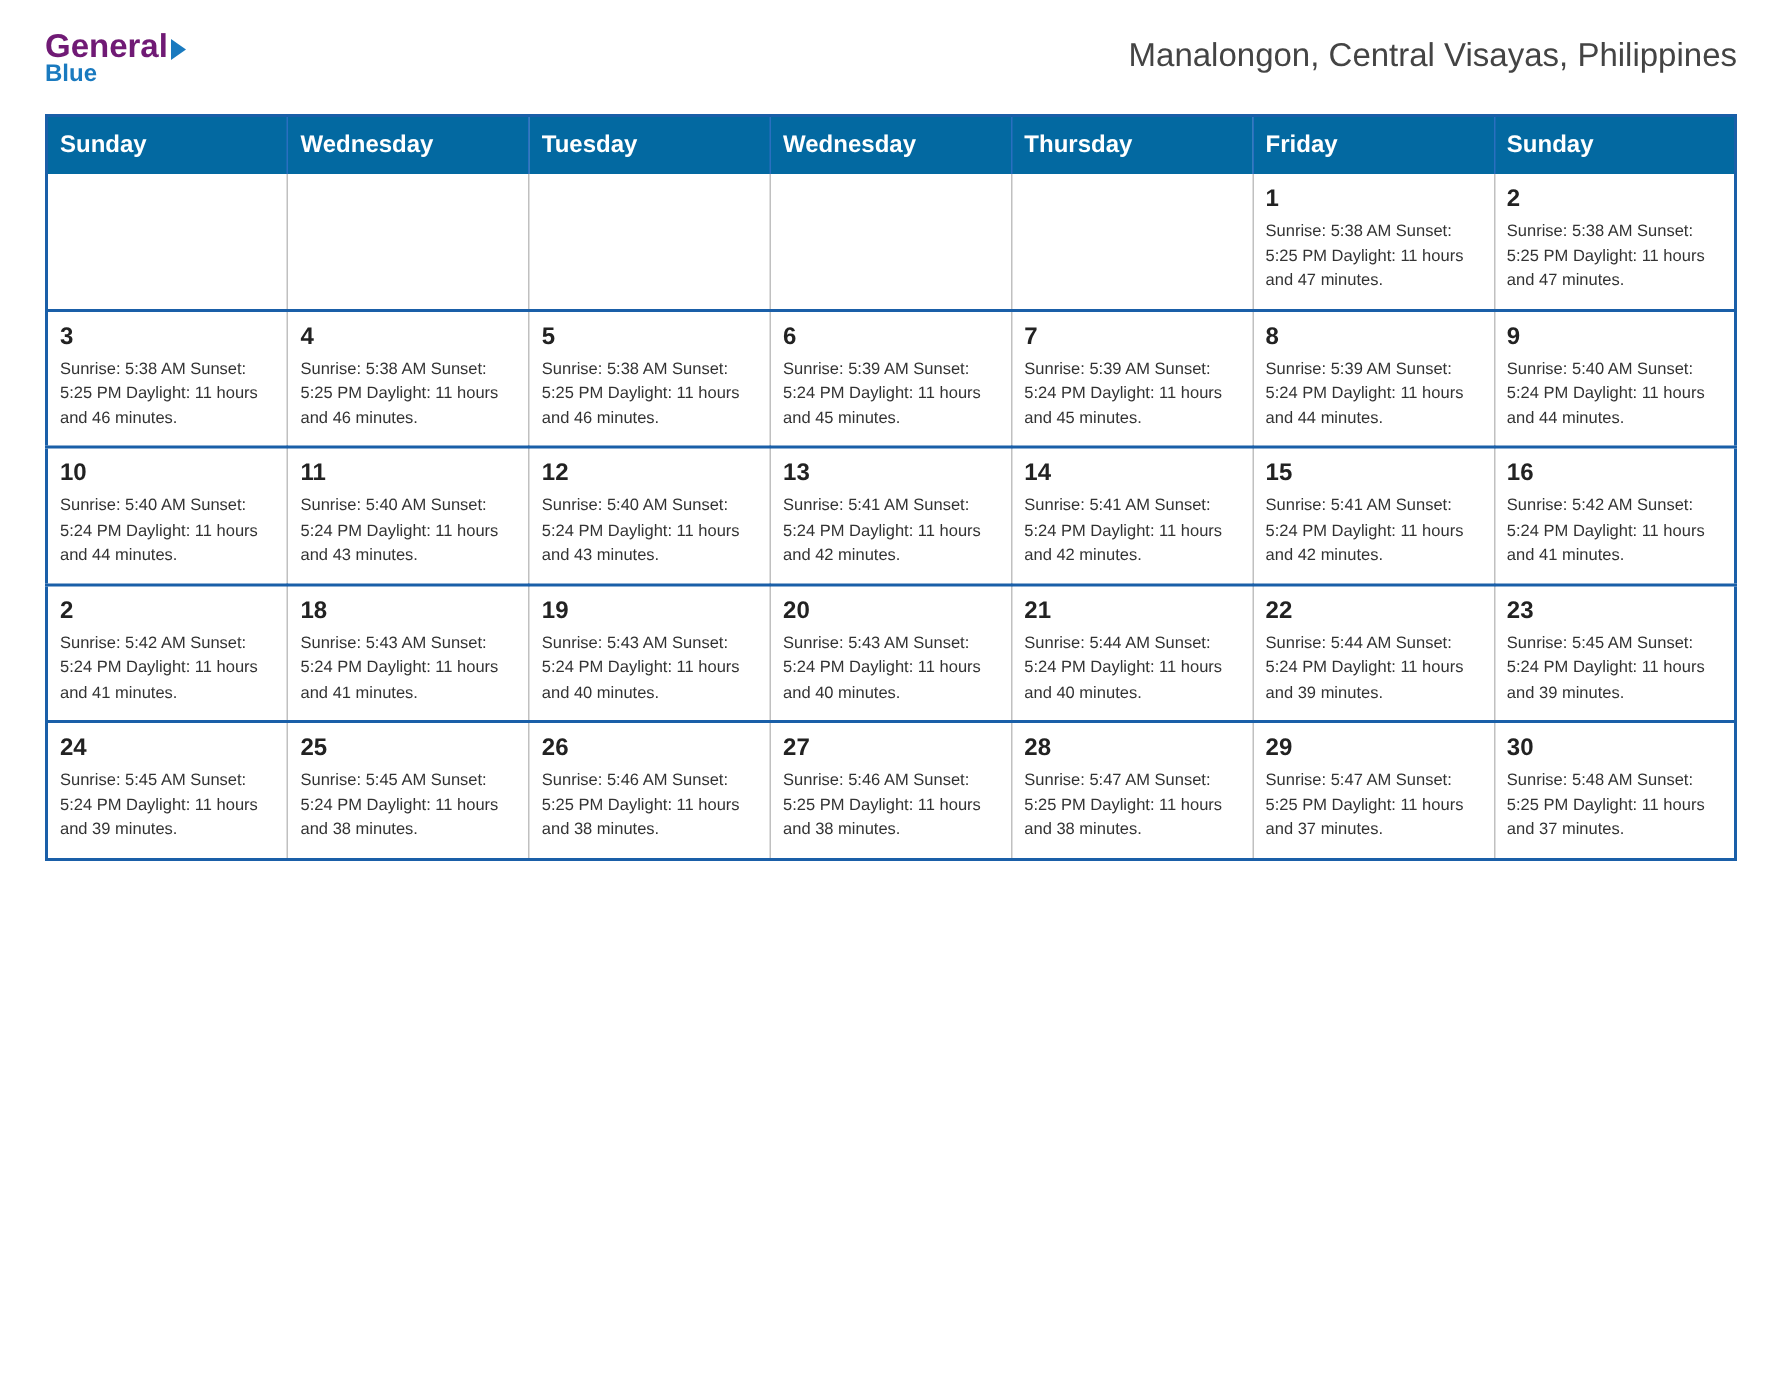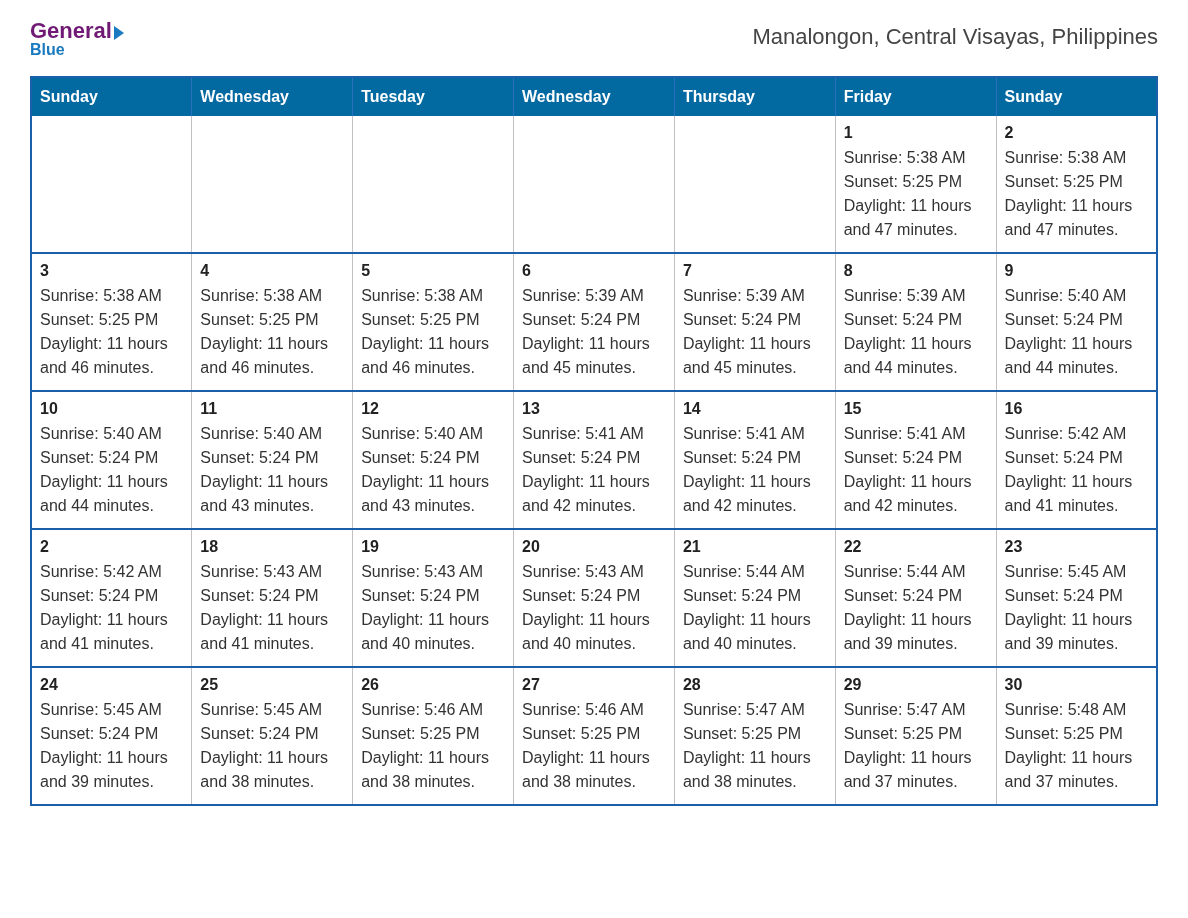--- a/index.html
+++ b/index.html
@@ -97,21 +97,21 @@
     }
     tbody td:last-child { border-right: none; }
     .day-number {
       font-size: 16px;
       font-weight: bold;
       color: #222;
       margin-bottom: 4px;
       display: block;
     }
     .day-info {
-      font-size: 16px;
+      font-size: 11px;
       color: #333;
       line-height: 1.5;
     }
     .empty-cell { background: #fff; }
   </style>
 </head>
 <body>
 
 <div class="header">
   <div class="logo">

